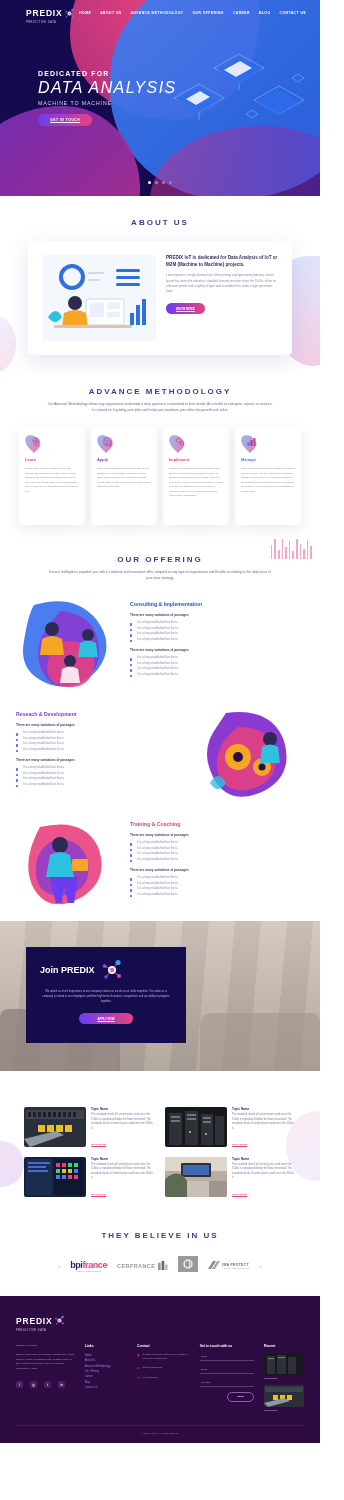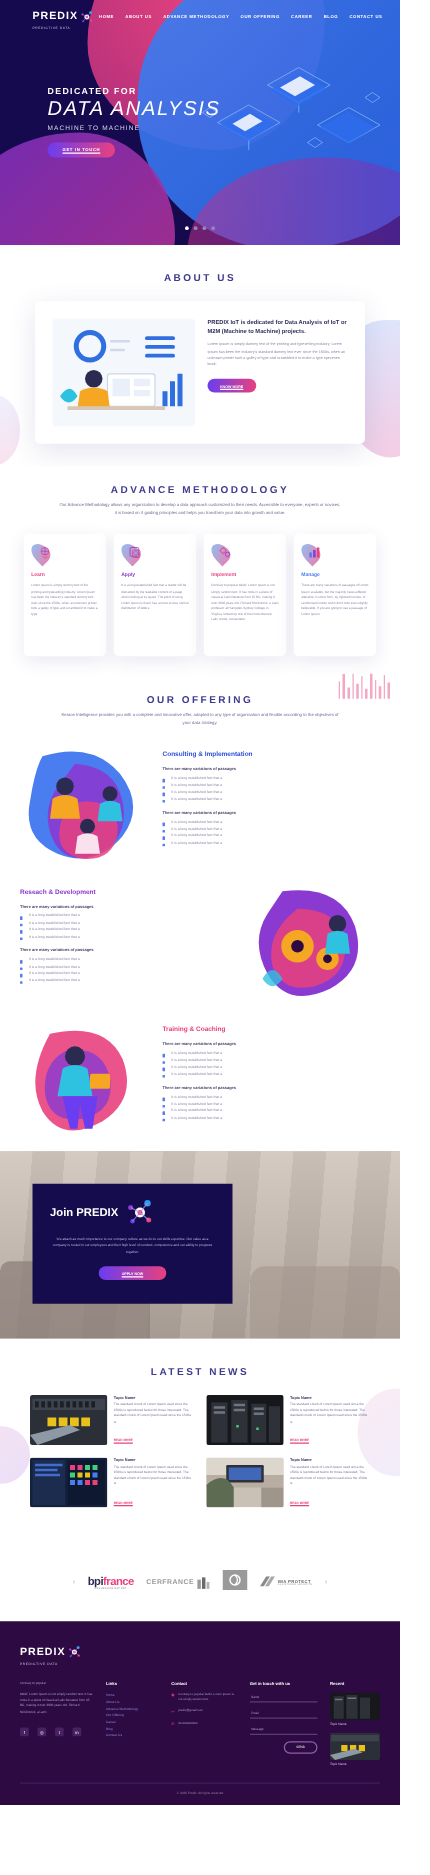--- a/index.html
+++ b/index.html
@@ -466,21 +466,20 @@
         </svg>
       </div>
       <div class="cta-body">We attach as much importance to our company culture as we do to our skills expertise. Our value as a company is rooted in our employees and their high level of conduct, competence and our ability to progress together.</div>
       <a class="btn-apply" href="#">APPLY NOW</a>
     </div>
   </section>
 
   <section class="news">
     <div class="ldec"></div>
     <div class="rdec"></div>
-    <h2 class="section-title">LATEST NEWS</h2>
     <div class="news-grid">
 
       <div class="ncard">
         <div class="nthumb">
           <svg viewBox="0 0 62 40" width="62" height="40">
               <rect width="62" height="40" fill="#2b3038"></rect>
             <rect x="2" y="3" width="58" height="9" fill="#3d444d"></rect>
             <g fill="#1c2026">
                 <rect x="4" y="5" width="3" height="5"></rect>
                 <rect x="9" y="5" width="3" height="5"></rect>
@@ -599,20 +598,21 @@
         <div class="nbody">
           <div class="ntitle">Topic Name</div>
           <div class="ntext">The standard chunk of Lorem Ipsum used since the 1500s is reproduced below for those interested. The standard chunk of Lorem Ipsum used since the 1500s is</div>
           <a class="nmore" href="#">READ MORE</a>
         </div>
       </div>
     </div>
   </section>
 
   <section class="clients">
+    <h2 class="section-title">THEY BELIEVE IN US</h2>
     <div class="logos">
       <span class="arrow">‹</span>
       <div style="text-align:center">
         <div style="font-size:9px;font-weight:bold;color:#2b2b52;letter-spacing:-.4px">bpi<span style="color:#e8417e">france</span></div>
         <div style="font-size:2px;color:#888;letter-spacing:.3px">ASSURANCE EXPORT</div>
       </div>
       <div style="display:flex;align-items:center;gap:2px">
         <span style="font-size:5.5px;font-weight:bold;color:#9a9a9a;letter-spacing:.4px">CERFRANCE</span>
         <svg width="11" height="11" viewBox="0 0 12 12">
           <rect x="1" y="3" width="3" height="8" fill="#9a9a9a"></rect>

